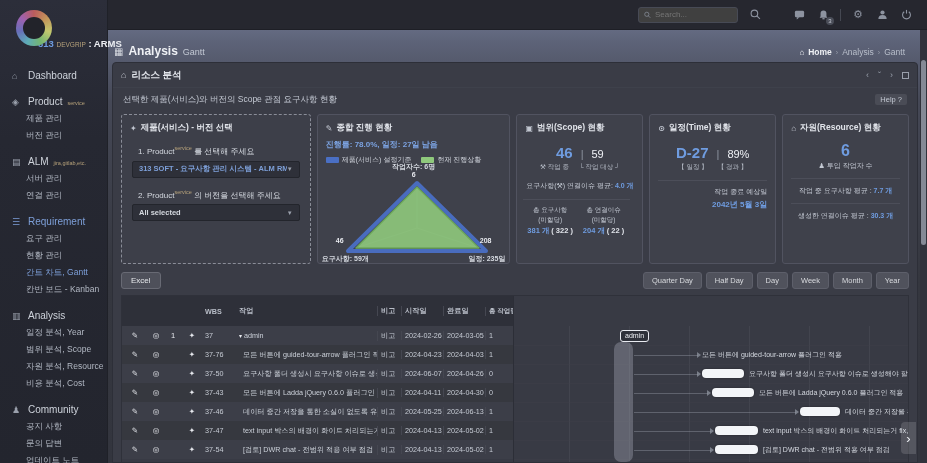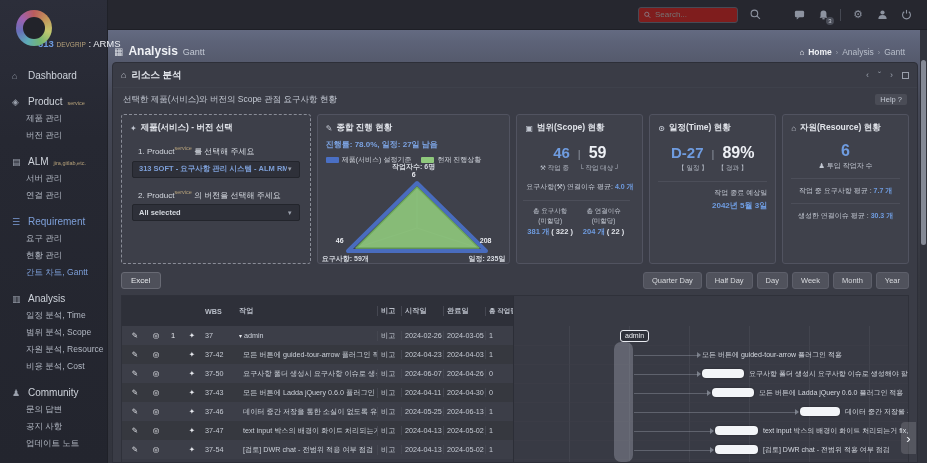--- a/index.html
+++ b/index.html
@@ -5,21 +5,21 @@
   * { margin:0; padding:0; box-sizing:border-box; }
   html,body { width:927px; height:463px; overflow:hidden; }
   body { font-family:"Liberation Sans","DejaVu Sans",sans-serif; background:#33353e; }
   #app { position:relative; width:927px; height:463px;
          background:linear-gradient(180deg,#747d99 0%,#5d6378 9%,#454856 22%,#35373f 60%,#33353e 100%); }
 
   
   .topbar { position:absolute; left:0; top:0; right:0; height:30px; background:#26272f;
             border-bottom:1px solid #1e1f26; display:flex; align-items:center; justify-content:flex-end;
             padding-right:14px; gap:10px; z-index:5; }
-  .searchbox { display:flex; align-items:center; gap:4px; width:100px; height:16px; background:#7f1d1d;
+  .searchbox { display:flex; align-items:center; gap:4px; width:100px; height:16px; background:#404040;
                border:1px solid #474a55; border-radius:3px; padding:0 5px; }
   .searchbox input { background:transparent; border:none; outline:none; width:100%; font-size:8px;
                      color:#aab0bb; font-family:inherit; }
   .tb-ico { width:14px; height:14px; display:flex; align-items:center; justify-content:center;
             color:#8d93a0; position:relative; cursor:pointer; }
   .tb-ico svg { display:block; }
   .tb-badge { position:absolute; right:-4px; bottom:-3px; background:#4a4d58; color:#c6cbd4;
               font-size:6px; border-radius:50%; width:8px; height:8px; line-height:8px; text-align:center; }
   .tb-div { width:1px; height:12px; background:#454852; }
 
@@ -28,21 +28,21 @@
              background:linear-gradient(180deg,#2c2e3a 0%,#262832 30%,#23252e 100%);
              border-right:1px solid #1f2128; padding:6px 0 0 0; }
   .logo { padding:4px 8px 6px 10px; display:flex; flex-direction:column; }
   .logo-orb { width:36px; height:36px; border-radius:50%; margin-left:6px;
               background:conic-gradient(#d85c5c,#d89a4e,#cfd45e,#6fc46a,#52b9c9,#6a74d6,#b161c9,#d85c5c);
               filter:saturate(.8) brightness(.95); position:relative; }
   .logo-orb::after { content:""; position:absolute; inset:7px; border-radius:50%; background:#23252e; }
   .logo-text { font-size:9.5px; margin-top:-8px; margin-left:28px; white-space:nowrap; }
   .logo-text .n { color:#6f9ce0; font-weight:bold; }
   .logo-text .g { color:#b7a27a; font-size:6.5px; }
-  .logo-text .s { color:#eceef2; font-weight:normal;text-align:right; }
+  .logo-text .s { color:#eceef2; font-weight:bold;text-align:right; }
   .nav { margin-top:10px; }
   .nav-head { display:flex; align-items:baseline; gap:5px; padding:5px 8px 3px 12px; font-size:10px;
               color:#ced3db; cursor:pointer; white-space:nowrap; }
   .nav-head.active { color:#7d9fd8; }
   .nav-ic { font-size:9px; color:#9aa0ac; width:11px; display:inline-block; }
   .nav-head.active .nav-ic { color:#7d9fd8; }
   .nav-sup { font-size:5.5px; color:#b7a27a; }
   .nav-item { font-size:8.5px; color:#b2b8c3; padding:2.5px 8px 2.5px 26px; cursor:pointer; white-space:nowrap; }
   .nav-item.active { color:#7d9fd8; }
   .nav-gap { height:7px; }
@@ -87,21 +87,21 @@
   .legend { display:flex; gap:10px; margin:5px 8px 2px 8px; }
   .legend .li { display:flex; align-items:center; gap:3px; font-size:7px; color:#d0d4dc; }
   .sw { width:13px; height:6px; border-radius:1px; display:inline-block; }
   .radar { position:relative; height:96px; margin-top:0; }
   .radar .lbl { position:absolute; font-size:7px; color:#d5d9e0; white-space:nowrap; }
   .radar .num { font-weight:bold; color:#e8eaef; }
   .c-kpi { width:131px; }
   .kpi-row { display:flex; align-items:baseline; justify-content:center; gap:8px; margin-top:10px; }
   .kpi-row .v1 { font-size:15px; font-weight:bold; color:#6f9ce0; }
   .kpi-row .vs { font-size:11px; color:#8d93a0; }
-  .kpi-row .v2 { font-size:16px; font-weight:bold; color:#eef0f5; }
+  .kpi-row .v2 { font-size:11px; font-weight:normal; color:#eef0f5; }
   .kpi-caps { display:flex; justify-content:center; gap:10px; font-size:6.5px; color:#b6bcc7; margin-top:2px; }
   .kpi-box { margin:8px 8px 0 8px; border-top:1px solid #4c4e59; padding-top:6px; text-align:right; }
   .kpi-mid { font-size:7px; color:#c3c8d2; text-align:center; margin-top:9px; }
   .kpi-mid b { color:#6f9ce0; }
   .kpi-cols { display:flex; margin:8px 12px 0 6px; border-top:1px solid #4c4e59; padding-top:5px; }
   .kpi-col { flex:1; text-align:center; font-size:6.5px; color:#bfc5cf; line-height:1.5; }
   .kpi-col b { color:#6f9ce0; font-size:7.5px; }
   .kpi-col .w { color:#dfe2e8; font-size:7.5px; font-weight:bold; }
   .c-res .big { text-align:center; font-size:16px; font-weight:bold; color:#6f9ce0; margin-top:8px; }
   .c-res .cap { text-align:center; font-size:7px; color:#c3c8d2; margin-top:1px; }
@@ -235,36 +235,37 @@
         <div class="nav-item">서버 관리</div>
         <div class="nav-item">연결 관리</div>
         <div class="nav-gap"></div>
         <div class="nav-head active">
           <span class="nav-ic">☰</span>
           <span class="nav-lab">Requirement</span>
         </div>
         <div class="nav-item">요구 관리</div>
         <div class="nav-item">현황 관리</div>
         <div class="nav-item active">간트 차트, Gantt</div>
+        <div class="nav-item">칸반 보드 - Kanban</div>
         <div class="nav-gap"></div>
         <div class="nav-head">
           <span class="nav-ic">▥</span>
           <span class="nav-lab">Analysis</span>
         </div>
-        <div class="nav-item">일정 분석, Time</div>
+        <div class="nav-item">일정 분석, Year</div>
         <div class="nav-item">범위 분석, Scope</div>
         <div class="nav-item">자원 분석, Resource</div>
         <div class="nav-item">비용 분석, Cost</div>
         <div class="nav-gap"></div>
         <div class="nav-head">
           <span class="nav-ic">♟</span>
           <span class="nav-lab">Community</span>
         </div>
+        <div class="nav-item">공지 사항</div>
         <div class="nav-item">문의 답변</div>
-        <div class="nav-item">공지 사항</div>
         <div class="nav-item">업데이트 노트</div>
       </div>
   </div>
 
   <div class="page-title">
     <span class="ic">▦</span>
     <span class="t">Analysis</span>
     <span class="tag">Gantt</span>
   </div>
   <div class="breadcrumb">
@@ -456,21 +457,21 @@
               <div class="cell-r">비고</div>
               <div class="cell-r">2024-02-26</div>
               <div class="cell-r">2024-03-05</div>
               <div class="cell-r">1</div>
             </div>
             <div class="g-row">
               <div class="ric">✎</div>
               <div class="ric">◎</div>
               <div class="ric"></div>
               <div class="ric">✦</div>
-              <div>37-42</div>
+              <div>37-76</div>
               <div class="task-cell">&nbsp;&nbsp;모든 버튼에 guided-tour-arrow 플러그인 적용</div>
               <div class="cell-r">비고</div>
               <div class="cell-r">2024-04-23</div>
               <div class="cell-r">2024-04-03</div>
               <div class="cell-r">1</div>
             </div>
             <div class="g-row">
               <div class="ric">✎</div>
               <div class="ric">◎</div>
               <div class="ric"></div>

